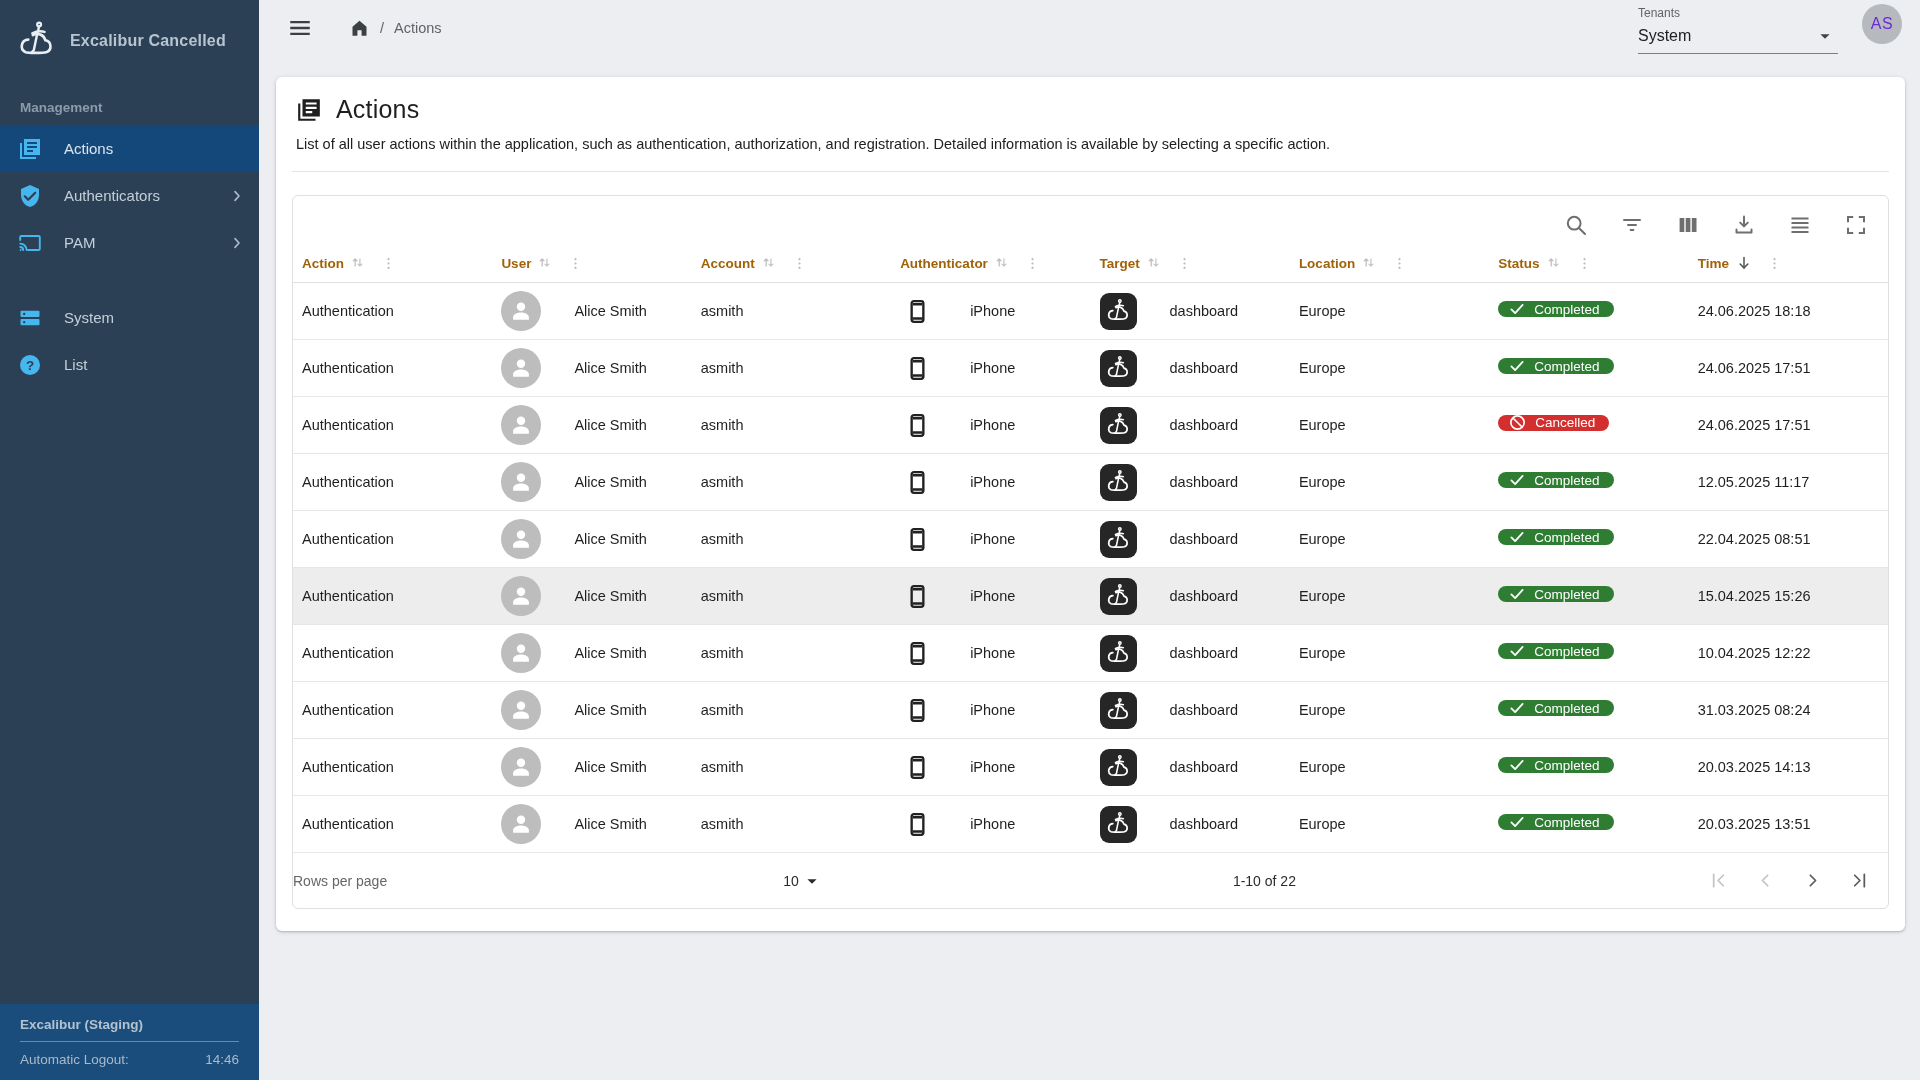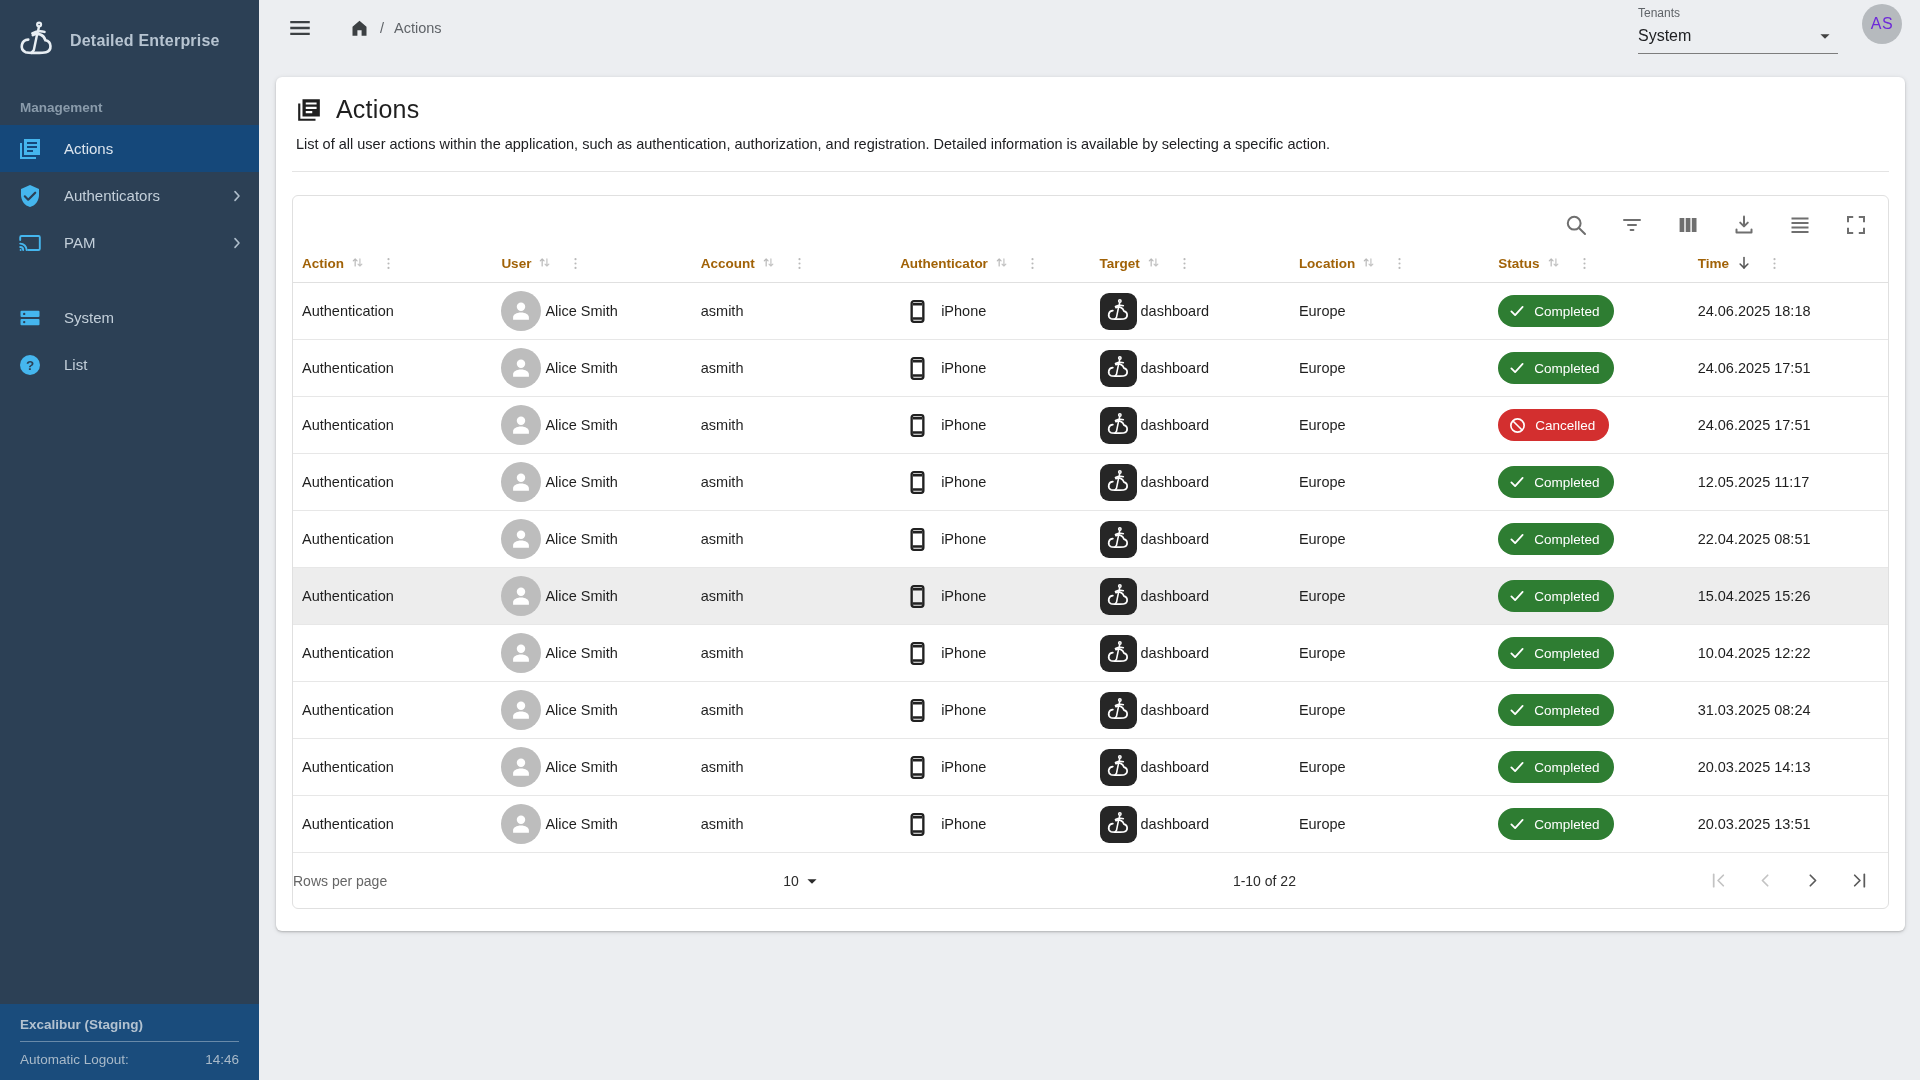--- a/index.html
+++ b/index.html
@@ -80,32 +80,32 @@
   }
   .th-inner { display:flex; align-items:center; gap:6px; }
   .th-sort { color:#b9b9b9; cursor:pointer; }
   .th-sort.active { color:#555; }
   .th-kebab { color:#b9b9b9; margin-left:8px; cursor:pointer; }
   tbody td {
     height:57px; padding:0 8px 0 9px; font-size:14.5px; color:#1f1f1f;
     border-bottom:1px solid #e7e7e7; overflow:hidden; white-space:nowrap;
   }
   tbody tr.highlighted { background:#ededed; }
-  .cell-flex { display:flex; align-items:center; gap:4px; }
+  .cell-flex { display:flex; align-items:center; gap:33px; }
   .avatar-circle {
     width:40px; height:40px; min-width:40px; border-radius:50%; background:#bdbdbd;
     display:flex; align-items:center; justify-content:center; color:#fff;
   }
   .phone-icon { color:#212121; margin-left:4px; margin-right:6px; }
   .target-badge {
     width:37px; height:37px; min-width:37px; border-radius:9px; background:#262626;
     display:flex; align-items:center; justify-content:center; color:#fff;
   }
   .chip {
-    display:inline-flex; align-items:center; gap:8px; height:32px; border-radius:16px;
+    display:inline-flex; align-items:center; gap:8px; height:16px; border-radius:16px;
     padding:0 14px 0 10px; color:#fff; font-size:13.5px; cursor:default;
   }
   .chip.completed { background: var(--c-success,#2e7d32); }
   .chip.cancelled { background: var(--c-danger,#d32f2f); }
 
   .pagination {
     display:flex; align-items:center; justify-content:space-between;
     height:55px; padding-right:18px; font-size:14px; color:#2b2b2b;
   }
   .rpp-label { color:#666; margin-right:14px; }
@@ -124,21 +124,21 @@
         <svg width="42" height="42" viewBox="0 0 24 24">
   <g fill="none" stroke="currentColor" stroke-linecap="round" stroke-linejoin="round">
     <circle cx="13.2" cy="2.6" r="1.1" stroke-width="1.3"></circle>
     <path d="M13.1 3.9 12.6 6.4" stroke-width="1.4"></path>
     <path d="M9.3 7.6 q 3.5 -1.8 7 -0.8" stroke-width="1.4"></path>
     <path d="M12.3 7 10.2 17.2 l -1.4 1.6" stroke-width="1.4"></path>
     <path d="M7 11.2 a 3.8 3.8 0 0 0 -1.6 7.2 c 1.6 .5 10 .5 11.8 0 a 3.5 3.5 0 0 0 -.4 -6.8 a 4.9 4.9 0 0 0 -7.2 -3" stroke-width="1.5"></path>
   </g>
         </svg>
       </span>
-    <span class="logo-title">Detailed Enterprise</span>
+    <span class="logo-title">Excalibur Cancelled</span>
   </div>
   <nav id="sidebar-nav">
       <div class="nav-section-label">Management</div>
       <div class="nav-item active">
         <span class="nav-icon" style="display: flex;">
           <svg width="24" height="24" viewBox="0 0 24 24">
             <path d="M4 6H2v16h16v-2H4V6zm18-4H6v16h16V2zm-3 9H9V9h10v2zm-4 4H9v-2h6v2zm4-8H9V5h10v2z" fill="currentColor"></path>
           </svg>
         </span>
         <span>Actions</span>

